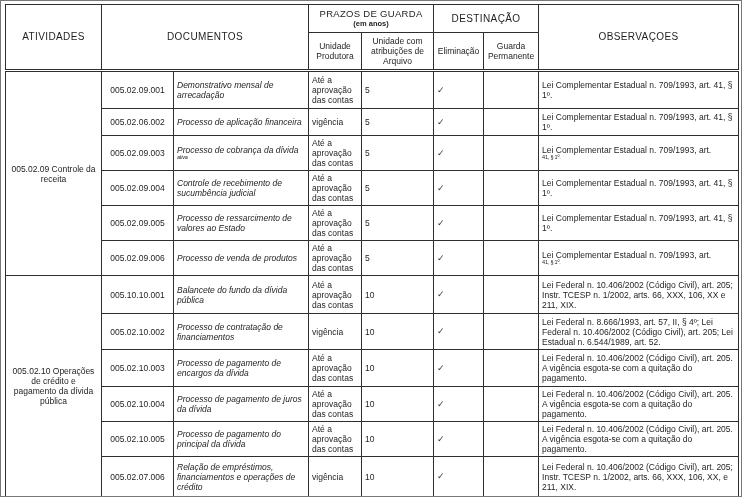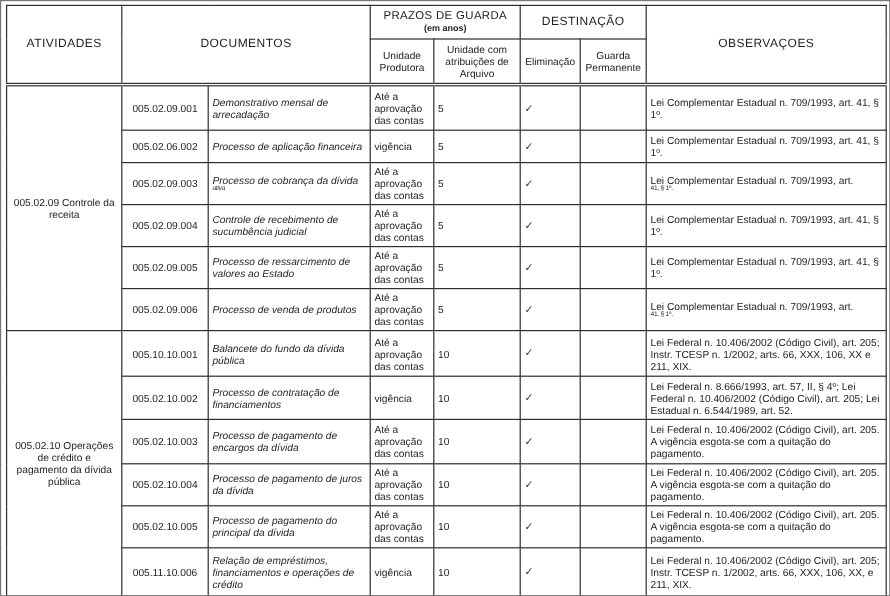--- a/index.html
+++ b/index.html
@@ -174,21 +174,21 @@
     <tr style="height:35px">
       <td class="code">005.02.10.005</td>
       <td class="doc"><span>Processo de pagamento do principal da dívida</span><span class="tiny"></span></td>
       <td class="center">Até a aprovação das contas</td>
       <td class="center">10</td>
       <td class="center"><span class="check">✓</span></td>
       <td class="center"></td>
       <td class="obs"><span>Lei Federal n. 10.406/2002 (Código Civil), art. 205. A vigência esgota-se com a quitação do pagamento.</span><span class="tiny"></span></td>
     </tr>
     <tr style="height:40px">
-      <td class="code">005.11.10.006</td>
+      <td class="code">005.02.07.006</td>
       <td class="doc"><span>Relação de empréstimos, financiamentos e operações de crédito</span><span class="tiny"></span></td>
       <td class="center">vigência</td>
       <td class="center">10</td>
       <td class="center"><span class="check">✓</span></td>
       <td class="center"></td>
       <td class="obs"><span>Lei Federal n. 10.406/2002 (Código Civil), art. 205; Instr. TCESP n. 1/2002, arts. 66, XXX, 106, XX, e 211, XIX.</span><span class="tiny"></span></td>
     </tr>
   </tbody>
 </table>
 </div>

